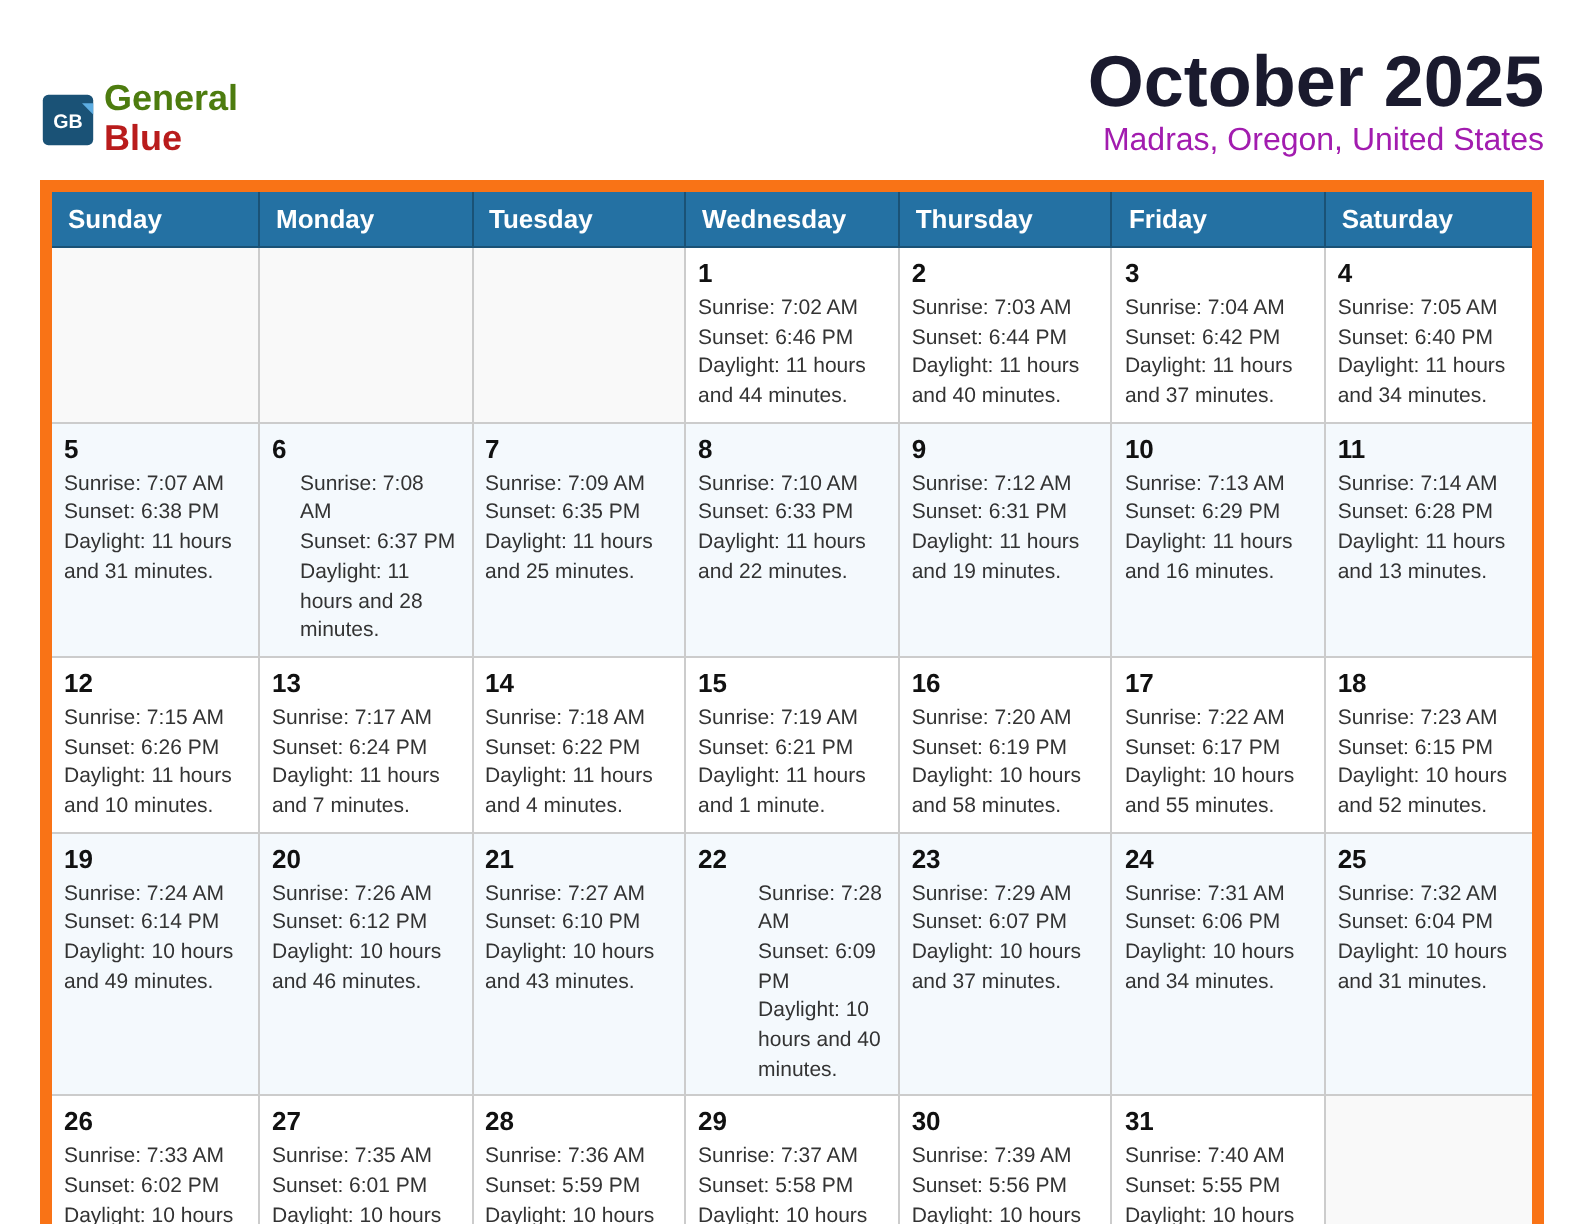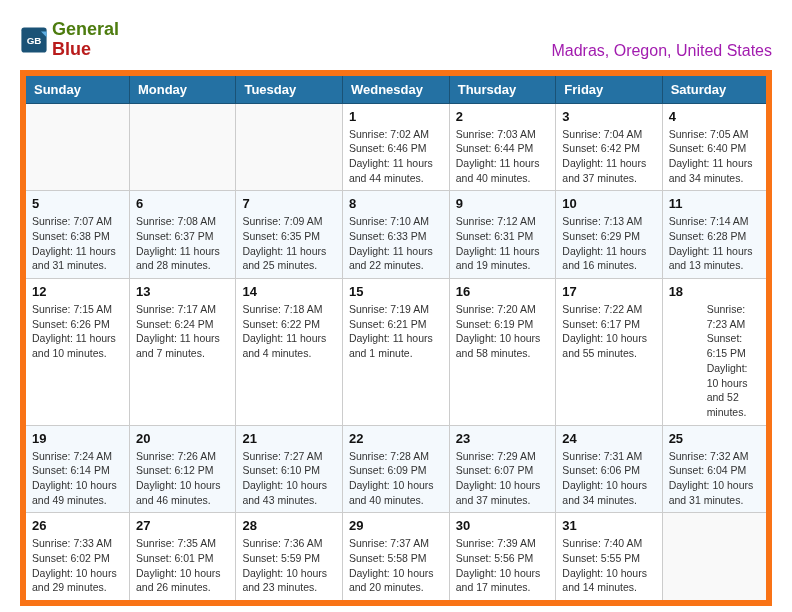--- a/index.html
+++ b/index.html
@@ -99,20 +99,21 @@
       <polygon points="30,8 38,8 38,16" fill="#5dade2"></polygon>
     </svg>
     <div>
       <div class="logo-text">
         <span>General</span><br>
         <span style="color:#b91c1c;">Blue</span>
       </div>
     </div>
   </div>
   <div class="title-area">
+    <div class="month-title">October 2025</div>
     <div class="location-title">Madras, Oregon, United States</div>
   </div>
 </div>
 
 <table class="calendar">
   <thead>
     <tr>
     <th>Sunday</th>
         <th>Monday</th>
         <th>Tuesday</th>
@@ -154,21 +155,21 @@
       </tr>
       <tr>
         <td>
           <div class="day-number">5</div>
           <div class="day-info" style="white-space: pre-line;">Sunrise: 7:07 AM
 Sunset: 6:38 PM
 Daylight: 11 hours and 31 minutes.</div>
         </td>
         <td>
           <div class="day-number">6</div>
-          <div class="day-info" style="white-space: pre-line;">Sunrise: 7:08 AM
+          <div class="day-info" style="white-space: pre-line; margin-left: 14px;">Sunrise: 7:08 AM
 Sunset: 6:37 PM
 Daylight: 11 hours and 28 minutes.</div>
         </td>
         <td>
           <div class="day-number">7</div>
           <div class="day-info" style="white-space: pre-line;">Sunrise: 7:09 AM
 Sunset: 6:35 PM
 Daylight: 11 hours and 25 minutes.</div>
         </td>
         <td>
@@ -228,21 +229,21 @@
 Daylight: 10 hours and 58 minutes.</div>
         </td>
         <td>
           <div class="day-number">17</div>
           <div class="day-info" style="white-space: pre-line;">Sunrise: 7:22 AM
 Sunset: 6:17 PM
 Daylight: 10 hours and 55 minutes.</div>
         </td>
         <td>
           <div class="day-number">18</div>
-          <div class="day-info" style="white-space: pre-line; margin-left: 38px;">Sunrise: 7:23 AM
+          <div class="day-info" style="white-space: pre-line;">Sunrise: 7:23 AM
 Sunset: 6:15 PM
 Daylight: 10 hours and 52 minutes.</div>
         </td>
       </tr>
       <tr>
         <td>
           <div class="day-number">19</div>
           <div class="day-info" style="white-space: pre-line;">Sunrise: 7:24 AM
 Sunset: 6:14 PM
 Daylight: 10 hours and 49 minutes.</div>
@@ -254,21 +255,21 @@
 Daylight: 10 hours and 46 minutes.</div>
         </td>
         <td>
           <div class="day-number">21</div>
           <div class="day-info" style="white-space: pre-line;">Sunrise: 7:27 AM
 Sunset: 6:10 PM
 Daylight: 10 hours and 43 minutes.</div>
         </td>
         <td>
           <div class="day-number">22</div>
-          <div class="day-info" style="white-space: pre-line;">Sunrise: 7:28 AM
+          <div class="day-info" style="white-space: pre-line; margin-left: 30px;">Sunrise: 7:28 AM
 Sunset: 6:09 PM
 Daylight: 10 hours and 40 minutes.</div>
         </td>
         <td>
           <div class="day-number">23</div>
           <div class="day-info" style="white-space: pre-line;">Sunrise: 7:29 AM
 Sunset: 6:07 PM
 Daylight: 10 hours and 37 minutes.</div>
         </td>
         <td>

